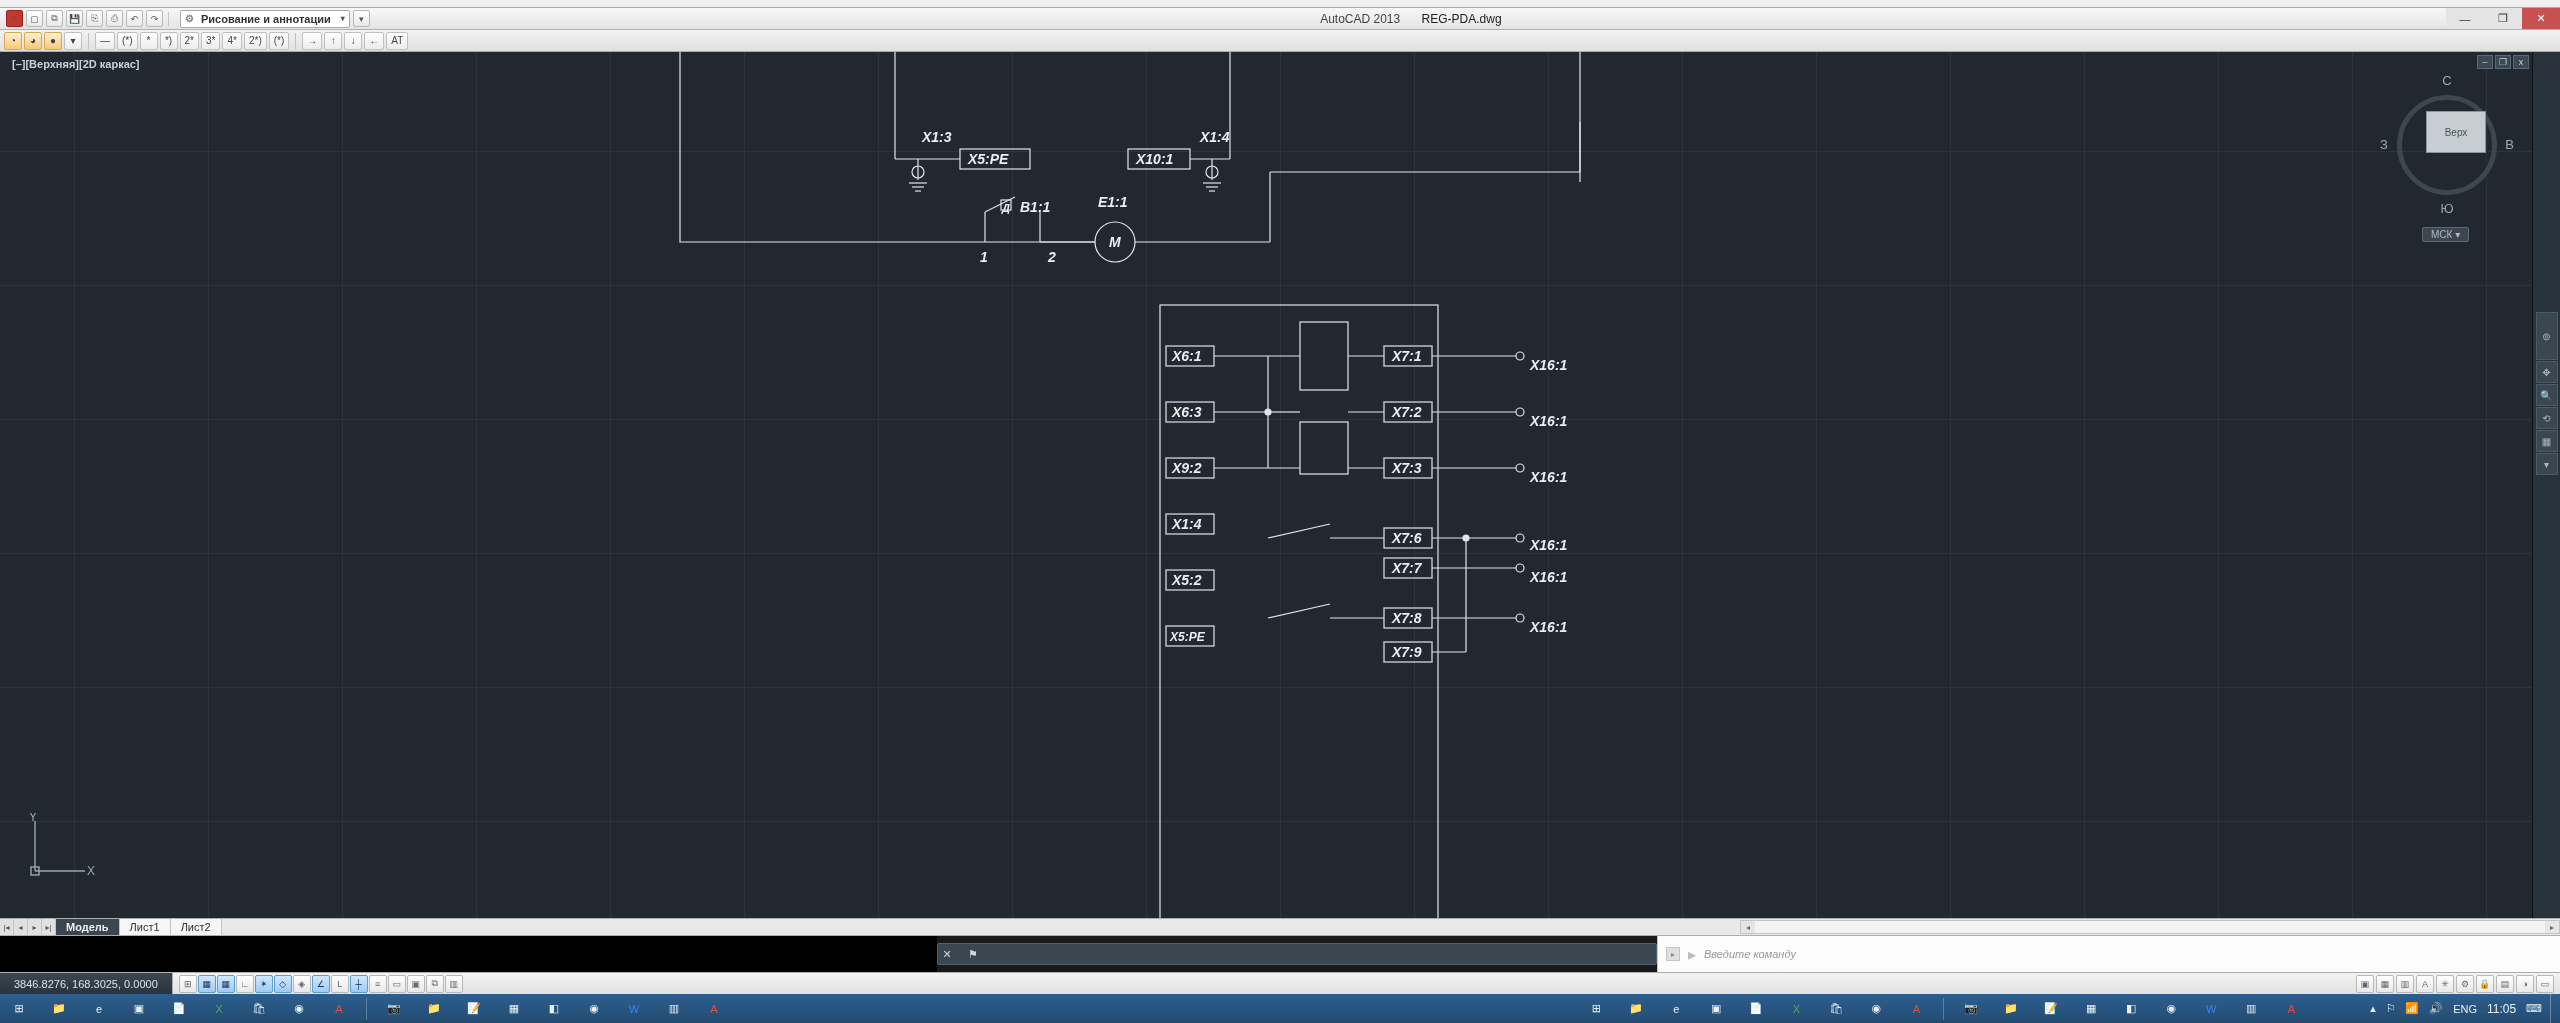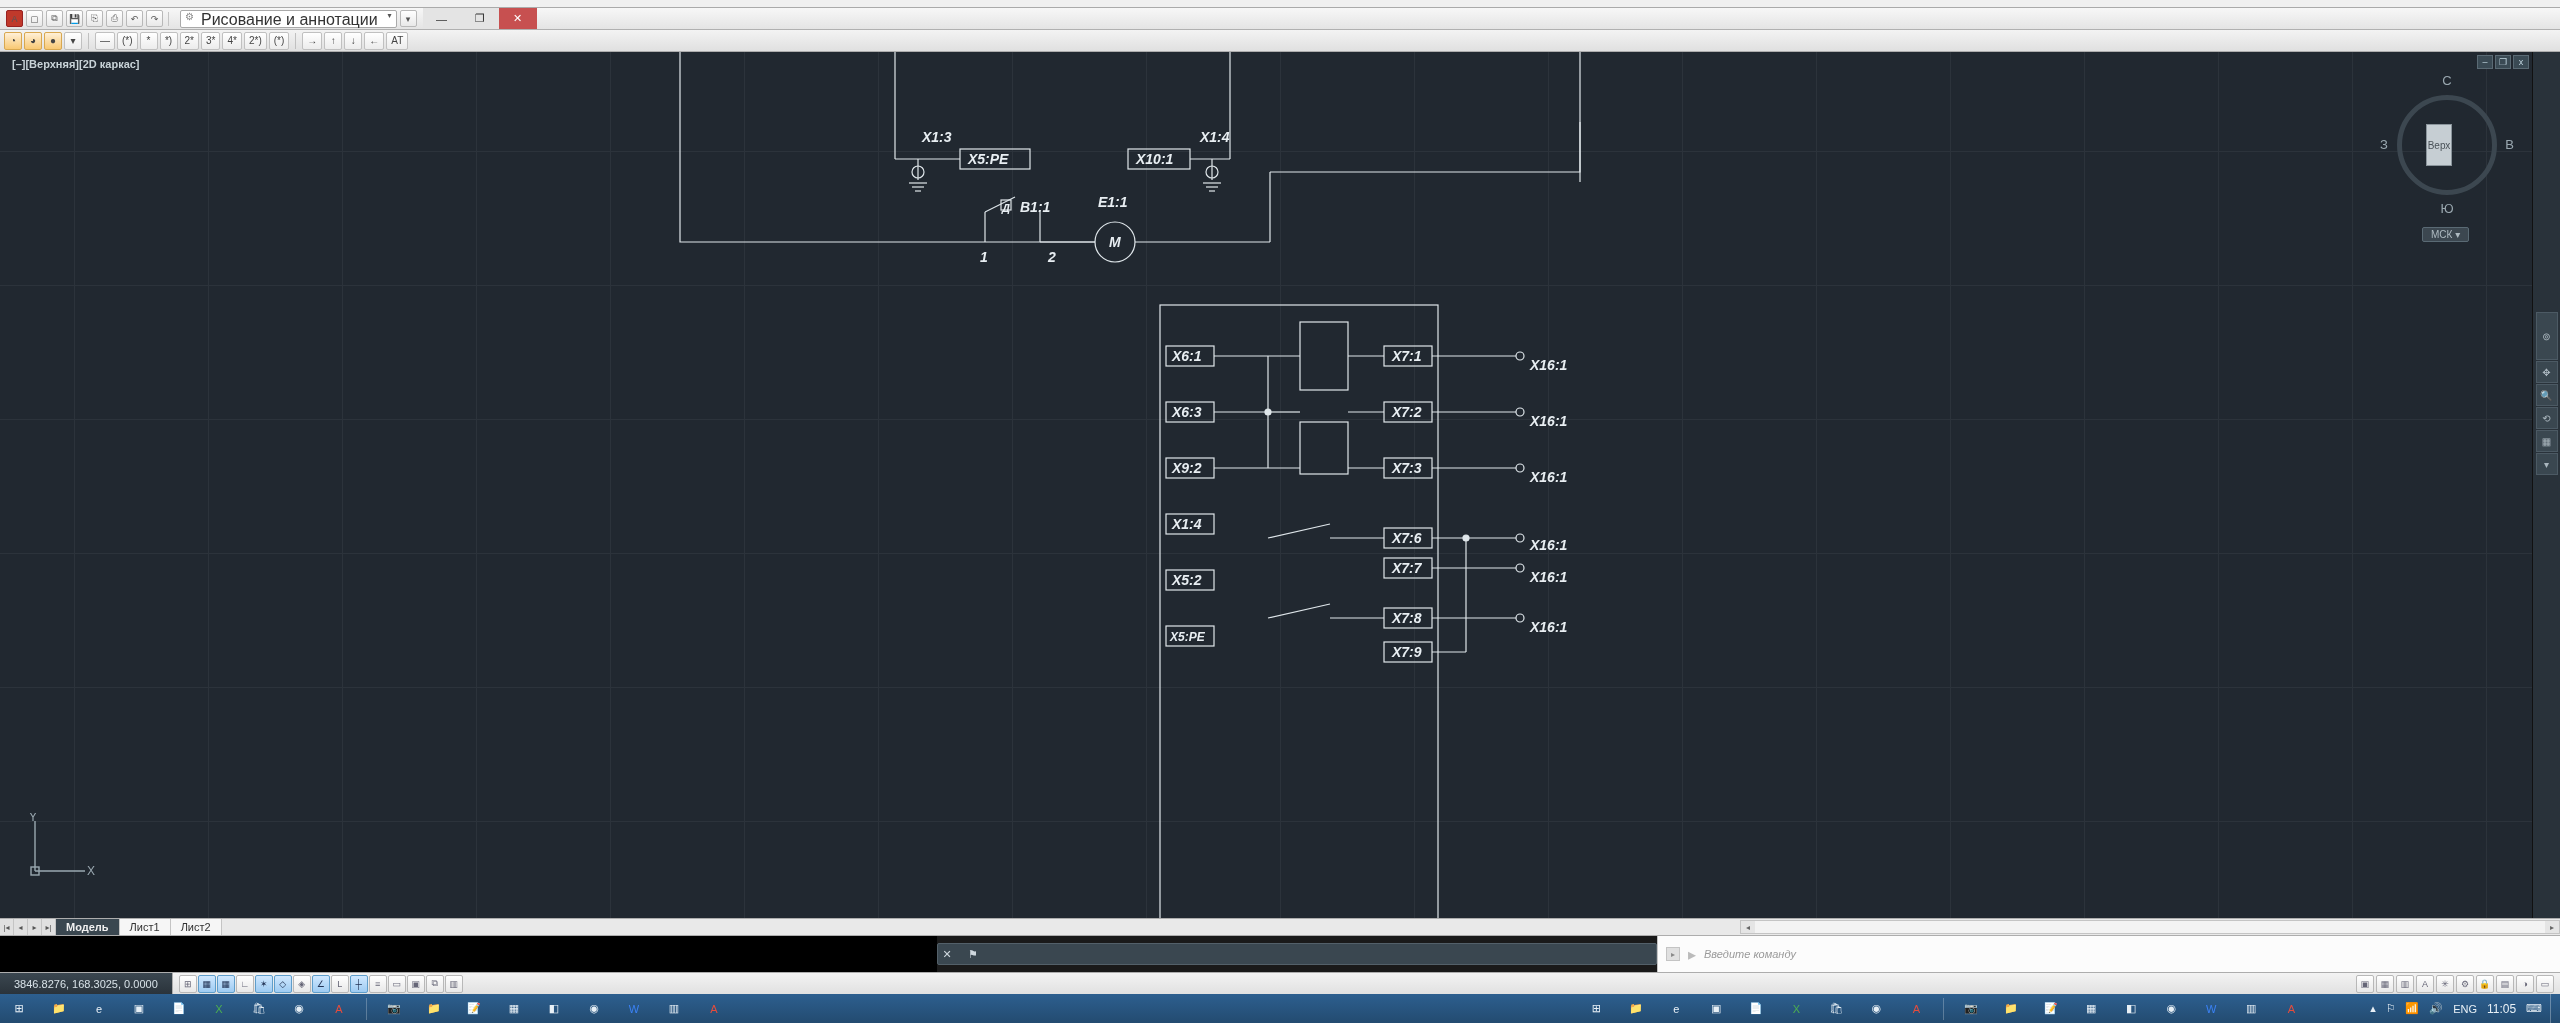--- a/index.html
+++ b/index.html
@@ -17,22 +17,22 @@
   .qat { display: flex; align-items: center; gap: 3px; padding: 0 6px; }
   .qat-btn {
     width: 17px; height: 17px; border: 1px solid #b8b8b8; border-radius: 2px;
     background: linear-gradient(#fff,#e8e8e8); display: flex; align-items: center; justify-content: center;
     font-size: 9px; color: #555; cursor: pointer;
   }
   .qat-btn.red { background: #c0392b; border-color: #922; }
   .qat-sep  { width: 1px; height: 14px; background: #c4c4c4; margin: 0 2px; }
   .workspace-sel {
     margin-left: 6px; height: 18px; border: 1px solid #aaa; background: #fff;
-    font-size: 16px; padding: 0 18px 0 20px; display: flex; position: relative;
-    border-radius: 2px; cursor: pointer;
+    font-size: 11px; padding: 0 18px 0 20px; display: flex; align-items: center; position: relative;
+    border-radius: 2px; cursor: pointer; font-weight: bold;
   }
   .workspace-sel::before { content: "⚙"; position: absolute; left: 4px; font-size: 10px; color: #888; }
   .workspace-sel::after  { content: "▾"; position: absolute; right: 4px; font-size: 8px; color: #555; }
   .title-center { flex: 1; text-align: center; font-size: 12px; }
   .title-center .app { color: #444; }
   .title-center .file { color: #222; margin-left: 18px; }
   .win-ctrls { display: flex; height: 100%; }
   .win-btn { width: 38px; display: flex; align-items: center; justify-content: center; font-size: 11px; cursor: pointer; }
   .win-min  { background: #e4e4e4; }
   .win-max  { background: #e4e4e4; }
@@ -75,21 +75,21 @@
   .schematic { position: absolute; inset: 0; }
 
   
   .ucs { position: absolute; left: 25px; bottom: 35px; color: #9aa8b0; font-size: 12px; }
   .ucs svg { display: block; }
 
   
   .viewcube { position: absolute; right: 20px; top: 15px; width: 130px; height: 170px; color: #aebac1; font-size: 12px; text-align: center; }
   .viewcube .ring { position: absolute; left: 15px; top: 28px; width: 100px; height: 100px; border: 5px solid #3c4750; border-radius: 50%; }
   .viewcube .cube {
-    position: absolute; left: 44px; top: 57px; width: 26px; height: 42px;
+    position: absolute; left: 44px; top: 44px; width: 60px; height: 42px;
     background: #c6ced3; border: 1px solid #8a949b; display: flex; align-items: center; justify-content: center;
     color: #4a5258; font-size: 10px; cursor: pointer;
   }
   .viewcube .lbl { position: absolute; font-size: 13px; color: #9aa8b0; }
   .viewcube .north { left: 0; right: 0; top: 6px; }
   .viewcube .south { left: 0; right: 0; top: 134px; }
   .viewcube .west  { left: -2px; top: 70px; }
   .viewcube .east  { right: -2px; top: 70px; }
   .viewcube .wcs   { position: absolute; left: 40px; top: 160px; font-size: 10px; background: #3c4750; border: 1px solid #5a6a74; padding: 1px 8px; border-radius: 2px; cursor: pointer; }
 
@@ -168,20 +168,24 @@
     <div class="qat-btn">💾</div>
     <div class="qat-btn">⎘</div>
     <div class="qat-btn">⎙</div>
     <div class="qat-btn">↶</div>
     <div class="qat-btn">↷</div>
     <div class="qat-sep"></div>
     <div class="workspace-sel">
       <span>Рисование и аннотации</span>
     </div>
     <div class="qat-btn">▾</div>
+  </div>
+  <div class="title-center">
+    <span class="app">AutoCAD 2013</span>
+    <span class="file">REG-PDA.dwg</span>
   </div>
   <div class="win-ctrls">
     <div class="win-btn win-min">—</div>
     <div class="win-btn win-max">❐</div>
     <div class="win-btn win-close">✕</div>
   </div>
 </div>
 
 <div class="dim-bar">
   <div class="dim-btn orange">◔</div>

